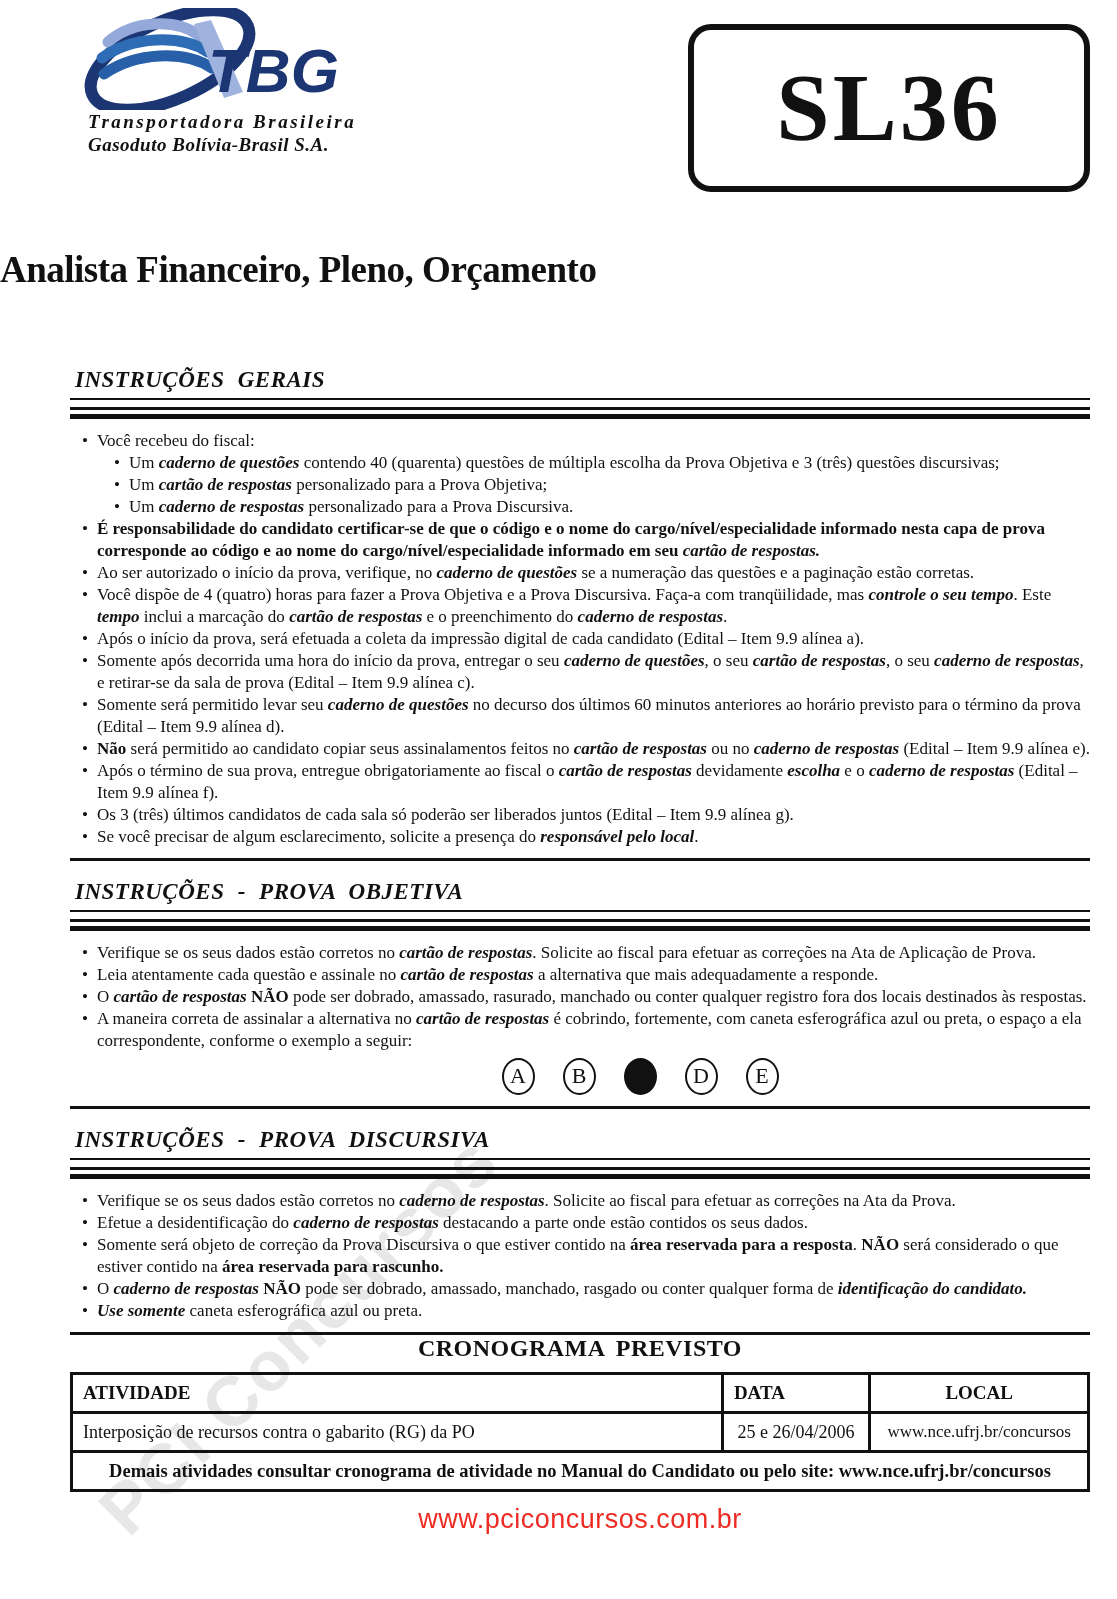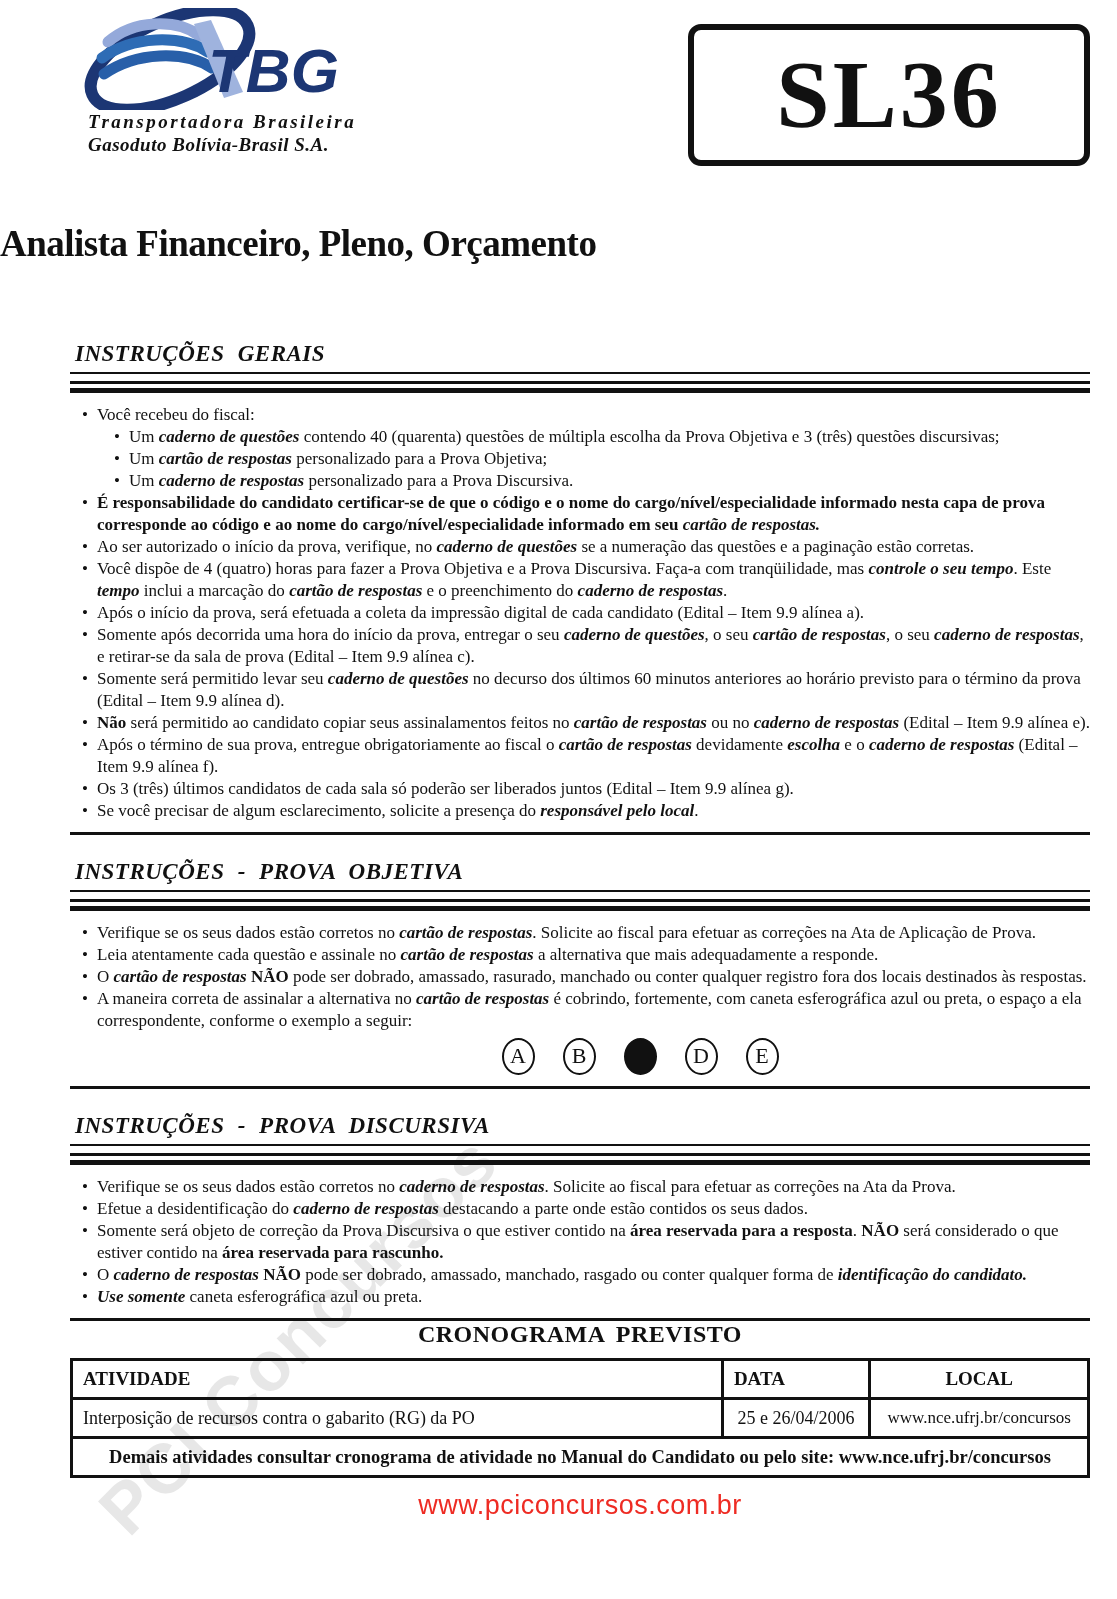--- a/index.html
+++ b/index.html
@@ -23,29 +23,29 @@
   .header{display:flex;justify-content:space-between;align-items:flex-start;padding:8px 27px 0 76px;}
   .logo-block{width:310px;}
   .logo-svg{display:block;margin-left:2px;}
   .navy-stroke{stroke:var(--navy);} .navy-fill{fill:var(--navy);}
   .blue-stroke{stroke:var(--blue);} .blue2-stroke{stroke:var(--blue2);}
   .lblue-stroke{stroke:var(--lblue);} .lblue2-fill{fill:var(--lblue2);}
   .logo-line{font-weight:bold;font-style:italic;font-size:19px;line-height:23px;margin-left:12px;}
   .logo-line.l1{letter-spacing:2.5px;}
   .logo-line.l2{letter-spacing:0.5px;}
   .sl-box{
-    margin-top:16px;width:402px;height:142px;border:6px solid var(--ink);
-    border-radius:13px;display:flex;align-items:center;justify-content:center;box-sizing:border-box;
+    margin-top:16px;width:402px;height:168px;border:6px solid var(--ink);
+    border-radius:23px;display:flex;align-items:center;justify-content:center;box-sizing:border-box;
   }
   .sl-code{font-size:96px;font-weight:bold;letter-spacing:3px;line-height:1;}
   
   .doc-title{margin-top:56px;font-size:37px;font-weight:bold;letter-spacing:-0.5px;}
   
   .content{margin:0 27px 0 70px;}
-  .section{margin-top:24px;}
+  .section{margin-top:18px;}
   .section.first{margin-top:76px;}
   .section-head{
     font-size:23px;font-weight:bold;font-style:italic;letter-spacing:.5px;word-spacing:7px;
     padding:0 0 5px 5px;border-bottom:2px solid var(--ink);
   }
   .rule-double{margin-top:7px;border-top:3px solid var(--ink);border-bottom:5px solid var(--ink);height:4px;}
   ul.bullets{list-style:none;margin:11px 0 0 0;padding:0 0 0 12px;font-size:17px;line-height:22px;}
   li.bullet{display:flex;}
   li.bullet .marker{width:15px;flex:none;}
   li.bullet.indent{margin-left:32px;}

